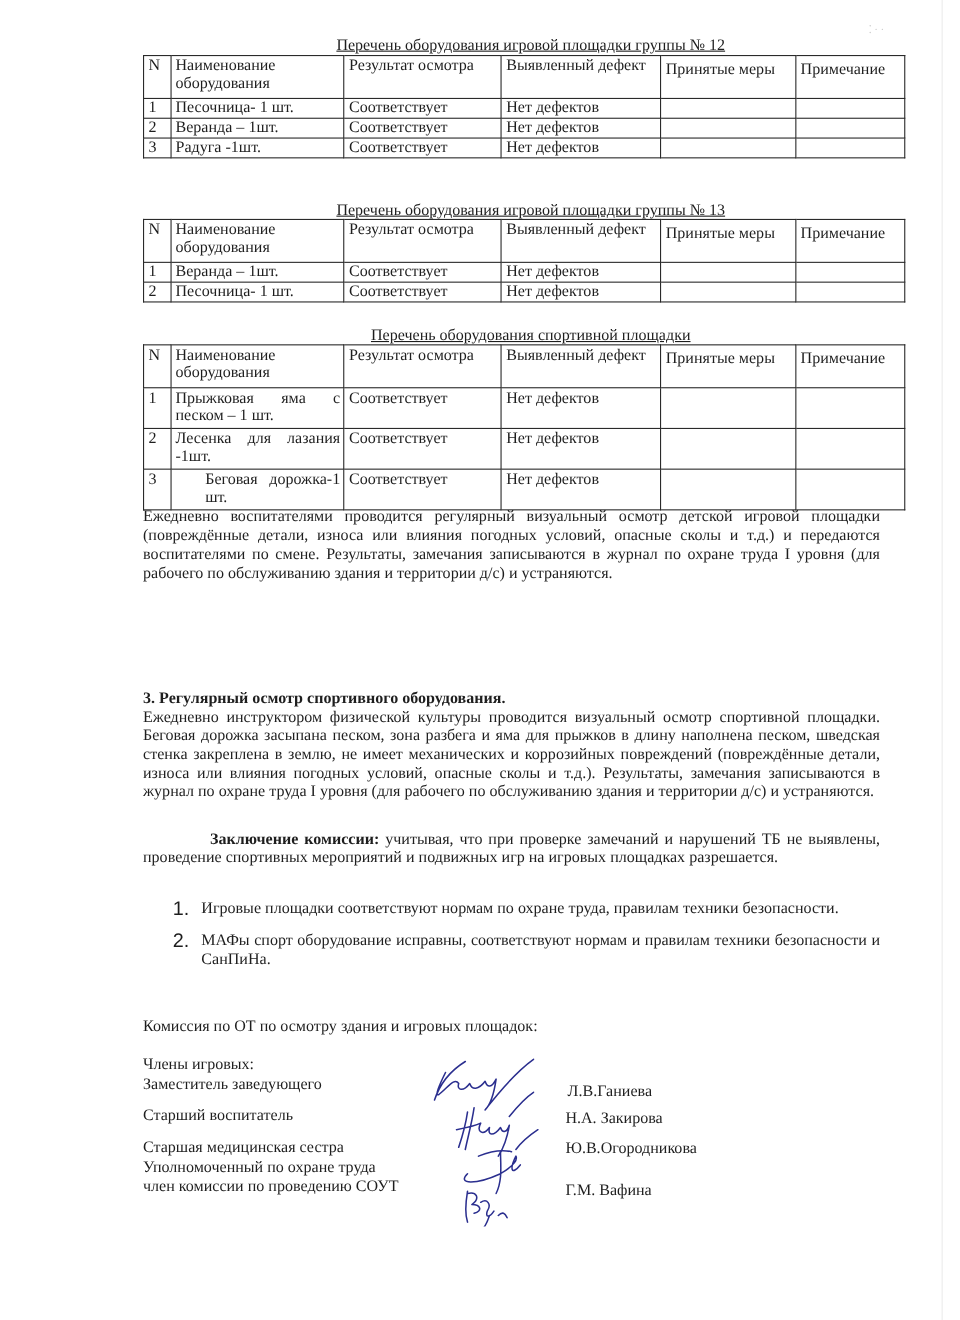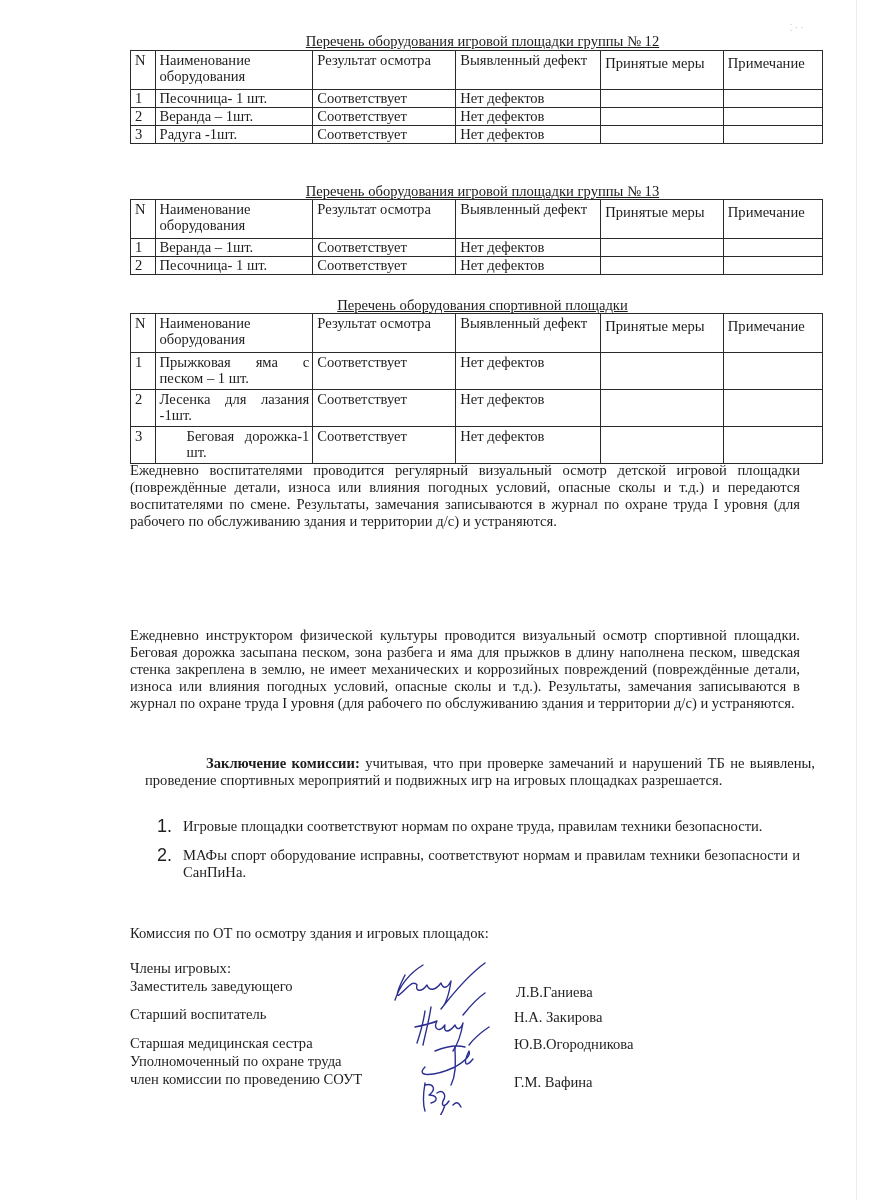--- a/index.html
+++ b/index.html
@@ -182,24 +182,25 @@
   </table>
 
 <div class="text-block" style="top:462px;">
   <div class="p">Ежедневно воспитателями проводится регулярный визуальный осмотр детской игровой площадки (повреждённые детали, износа или влияния погодных условий, опасные сколы и т.д.) и передаются воспитателями по смене. Результаты, замечания записываются в журнал по охране труда I уровня (для рабочего по обслуживанию здания и территории д/с) и устраняются.</div>
 </div>
 
 <div class="text-block" style="top:555px;">
 </div>
 
 <div class="text-block" style="top:627px;">
+  <div class="h">3. Регулярный осмотр спортивного оборудования.</div>
   <div class="p">Ежедневно инструктором физической культуры проводится визуальный осмотр спортивной площадки. Беговая дорожка засыпана песком, зона разбега и яма для прыжков в длину наполнена песком,  шведская стенка закреплена в землю, не имеет механических и коррозийных повреждений (повреждённые детали, износа или влияния погодных условий, опасные сколы и т.д.). Результаты, замечания записываются в журнал по охране труда I уровня (для рабочего по обслуживанию здания и территории д/с) и устраняются.</div>
 </div>
 
-<div class="text-block p indent" style="top:755px;margin-left:15px;"><b>Заключение комиссии:</b><span> учитывая, что при проверке замечаний и нарушений ТБ не выявлены, проведение спортивных мероприятий и подвижных игр на игровых площадках разрешается.</span></div>
+<div class="text-block p indent" style="top:755px;"><b>Заключение комиссии:</b><span> учитывая, что при проверке замечаний и нарушений ТБ не выявлены, проведение спортивных мероприятий и подвижных игр на игровых площадках разрешается.</span></div>
 
 <div class="conc-list" style="top:816px;">
   <div class="conc-item">
     <span class="conc-num">1.</span>
     <span class="conc-text">Игровые площадки соответствуют нормам по охране труда, правилам техники безопасности.</span>
   </div>
   <div class="conc-item">
     <span class="conc-num">2.</span>
     <span class="conc-text">МАФы спорт оборудование  исправны, соответствуют нормам и правилам техники безопасности и СанПиНа.</span>
   </div>

